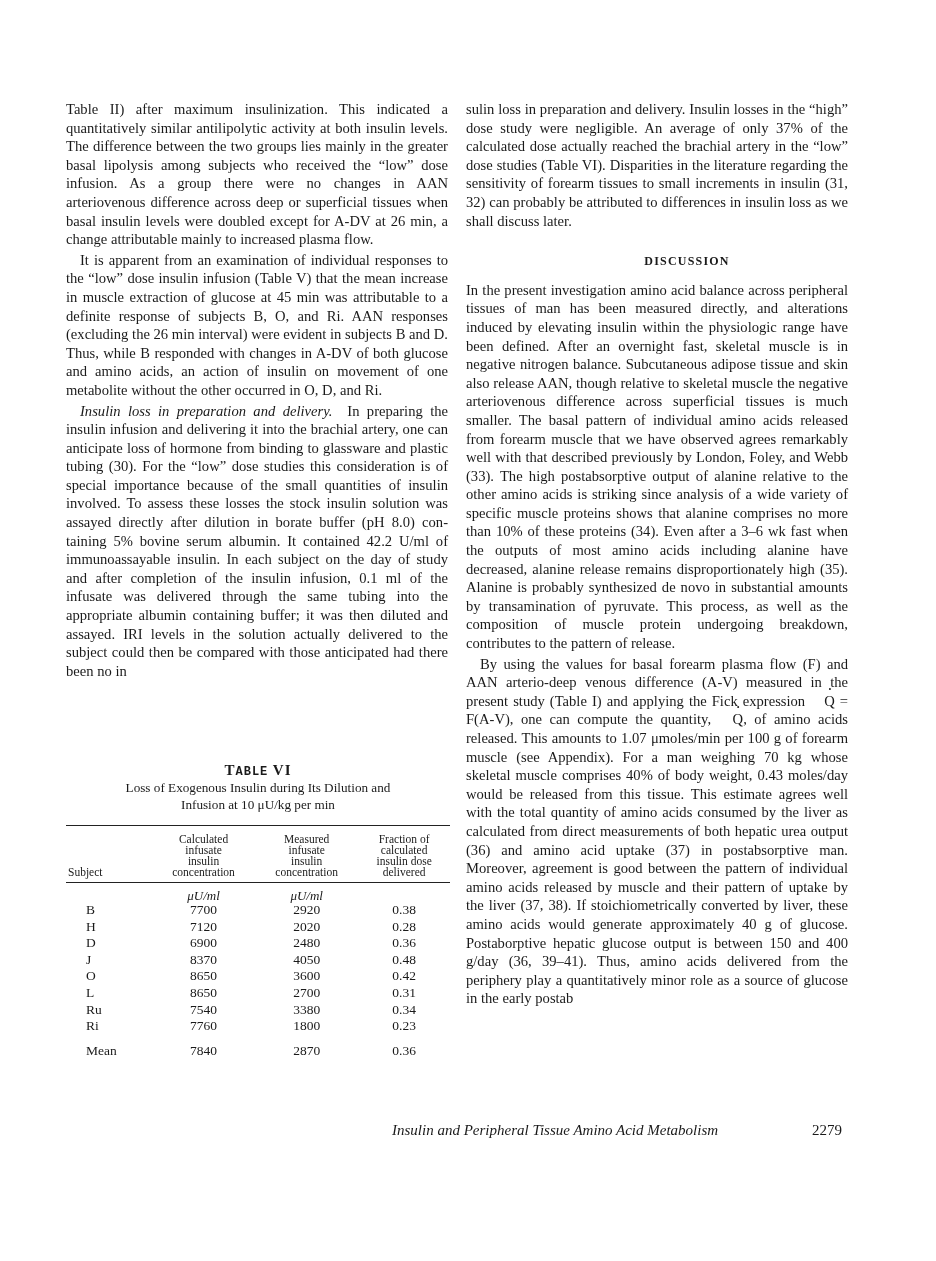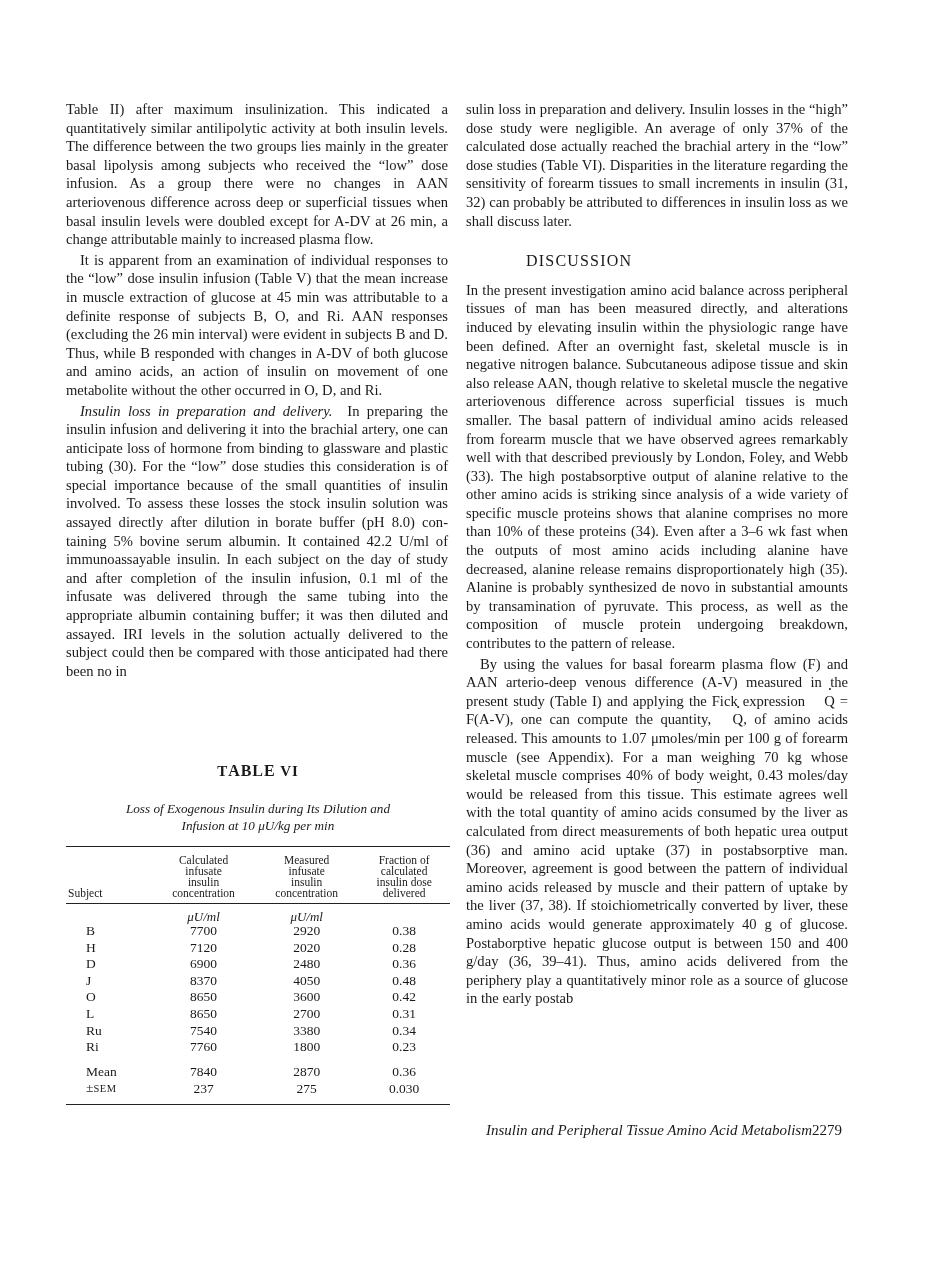--- a/index.html
+++ b/index.html
@@ -14,33 +14,33 @@
     font-size: 14.6px; line-height: 18.6px; text-align: justify;
     hyphens: manual;
   }
   .col-left { left: 66px; }
   .col-right { left: 466px; }
   .col p { margin: 0; text-indent: 0; }
   .col p.indent { text-indent: 14px; }
   .col p + p { margin-top: 2px; }
   .runin { font-style: italic; }
   .section-heading {
-    text-align: left; padding-left: 60px;
-    margin: 22px 0 10px 0; font-size: 16px; letter-spacing: 1.2px;
-    font-weight: normal;
+    text-align: center; padding-left: 60px;
+    margin: 22px 0 10px 0; font-size: 12px; letter-spacing: 1.2px;
+    font-weight: bold;
   }
   .table-block { position: absolute; left: 66px; top: 762px; width: 384px; }
   .table-title {
     text-align: center; font-size: 15px; letter-spacing: 1px;
     font-family: "Liberation Serif", "DejaVu Serif", serif; font-weight: bold;
   }
-  .table-title .sc { font-size: 16px; }
+  .table-title .sc { font-size: 12px; font-family: Liberation Mono, monospace; }
   .table-caption {
-    text-align: center; font-style: italic; font-size: 13.2px; line-height: 17px;
-    margin-top: 20px; font-family: "Liberation Serif", "DejaVu Serif", serif;
+    text-align: center; font-size: 13.2px; line-height: 17px;
+    margin-top: 0; font-family: "Liberation Serif", "DejaVu Serif", serif;
   }
   table.data {
     width: 100%; border-collapse: collapse; margin-top: 12px;
     font-family: "Liberation Serif", "DejaVu Serif", serif;
   }
   table.data thead tr th {
     font-weight: normal; font-size: 11.5px; line-height: 11px;
     vertical-align: bottom; padding: 8px 2px 4px 2px; text-align: center;
     border-top: 1.5px solid #222; border-bottom: 1.5px solid #222;
   }
@@ -49,21 +49,21 @@
     font-size: 13.5px; line-height: 16.6px; padding: 0 2px; text-align: center;
   }
   table.data tbody td.subj { text-align: left; padding-left: 20px; }
   table.data tbody tr.units td { font-style: italic; font-size: 13px; padding-top: 6px; line-height: 13px; }
   table.data tbody tr.gap td { height: 8px; }
   table.data tbody tr.last td { border-bottom: 1.5px solid #222; padding-bottom: 6px; }
   .sem { font-size: 10.5px; letter-spacing: 0.5px; }
   .footer {
     position: absolute; top: 1122px; left: 392px; width: 450px;
     font-family: "Liberation Serif", "DejaVu Serif", serif; font-size: 15px;
-    display: flex; justify-content: flex-end;
+    display: flex; justify-content: space-between;
   }
   .footer .running-title { font-style: italic; }
   .qdot { position: relative; display: inline-block; }
   .qdot::before { content: "·"; position: absolute; top: -11px; left: 3px; font-size: 16px; }
 </style>
 </head>
 <body>
 
 <div class="col col-left">
   <p>Table II) after maximum insulinization. This indicated a quantitatively similar antilipolytic activity at both insulin levels. The difference between the two groups lies mainly in the greater basal lipolysis among subjects who received the “low” dose infusion. As a group there were no changes in AAN arteriovenous difference across deep or superficial tissues when basal insulin levels were doubled except for A-DV at 26 min, a change at­tributable mainly to increased plasma flow.</p>
@@ -163,26 +163,20 @@
           <td></td>
           <td></td>
           <td></td>
         </tr>
       <tr>
         <td class="subj">Mean</td>
           <td>7840</td>
           <td>2870</td>
           <td>0.36</td>
       </tr>
-      <tr class="last">
-        <td class="subj"><span>±</span><span class="sem">SEM</span></td>
-          <td>237</td>
-          <td>275</td>
-          <td>0.030</td>
-      </tr>
     </tbody>
   </table>
 </div>
 
 <div class="col col-right">
   <p>sulin loss in preparation and delivery. Insulin losses in the “high” dose study were negligible. An average of only 37% of the calculated dose actually reached the brachial artery in the “low” dose studies (Table VI). Disparities in the literature regarding the sensitivity of forearm tissues to small increments in insulin (31, 32) can probably be attributed to differences in insulin loss as we shall discuss later.</p>
   <h2 class="section-heading">DISCUSSION</h2>
   <p>In the present investigation amino acid balance across peripheral tissues of man has been measured directly, and alterations induced by elevating insulin within the physiologic range have been defined. After an overnight fast, skeletal muscle is in negative nitrogen balance. Subcutaneous adipose tissue and skin also release AAN, though relative to skeletal muscle the negative arterio­venous difference across superficial tissues is much smaller. The basal pattern of individual amino acids re­leased from forearm muscle that we have observed agrees remarkably well with that described previously by London, Foley, and Webb (33). The high postab­sorptive output of alanine relative to the other amino acids is striking since analysis of a wide variety of specific muscle proteins shows that alanine comprises no more than 10% of these proteins (34). Even after a 3–6 wk fast when the outputs of most amino acids in­cluding alanine have decreased, alanine release remains disproportionately high (35). Alanine is probably syn­thesized de novo in substantial amounts by transamination of pyruvate. This process, as well as the composition of muscle protein undergoing breakdown, contributes to the pattern of release.</p>
   <p class="indent"><span>By using the values for basal forearm plasma flow (F) and AAN arterio-deep venous difference (A-V) measured in the present study (Table I) and applying the Fick expression </span><span class="qdot">Q</span><span> = F(A-V), one can compute the quantity, </span><span class="qdot">Q</span><span>, of amino acids released. This amounts to 1.07 μmoles/min per 100 g of forearm muscle (see Ap­pendix). For a man weighing 70 kg whose skeletal muscle comprises 40% of body weight, 0.43 moles/day would be released from this tissue. This estimate agrees well with the total quantity of amino acids consumed by the liver as calculated from direct measurements of both hepatic urea output (36) and amino acid uptake (37) in postabsorptive man. Moreover, agreement is good between the pattern of individual amino acids released by muscle and their pattern of uptake by the liver (37, 38). If stoichiometrically converted by liver, these amino acids would generate approximately 40 g of glu­cose. Postaborptive hepatic glucose output is between 150 and 400 g/day (36, 39–41). Thus, amino acids delivered from the periphery play a quantitatively minor role as a source of glucose in the early postab­</span></p>
 </div>

